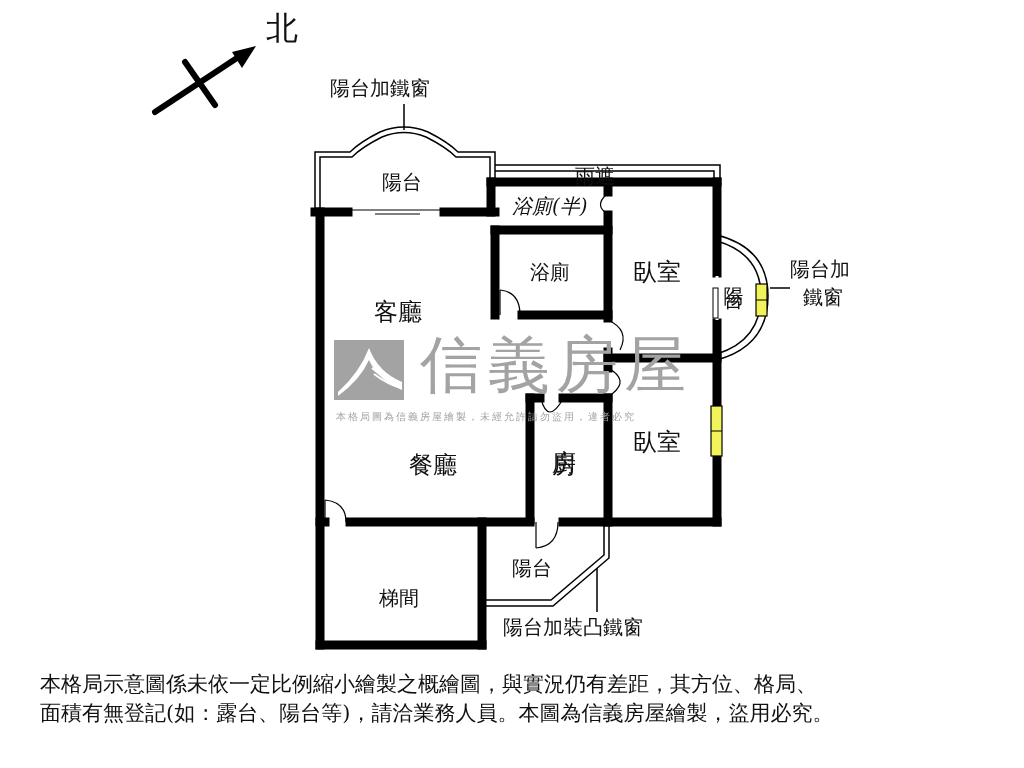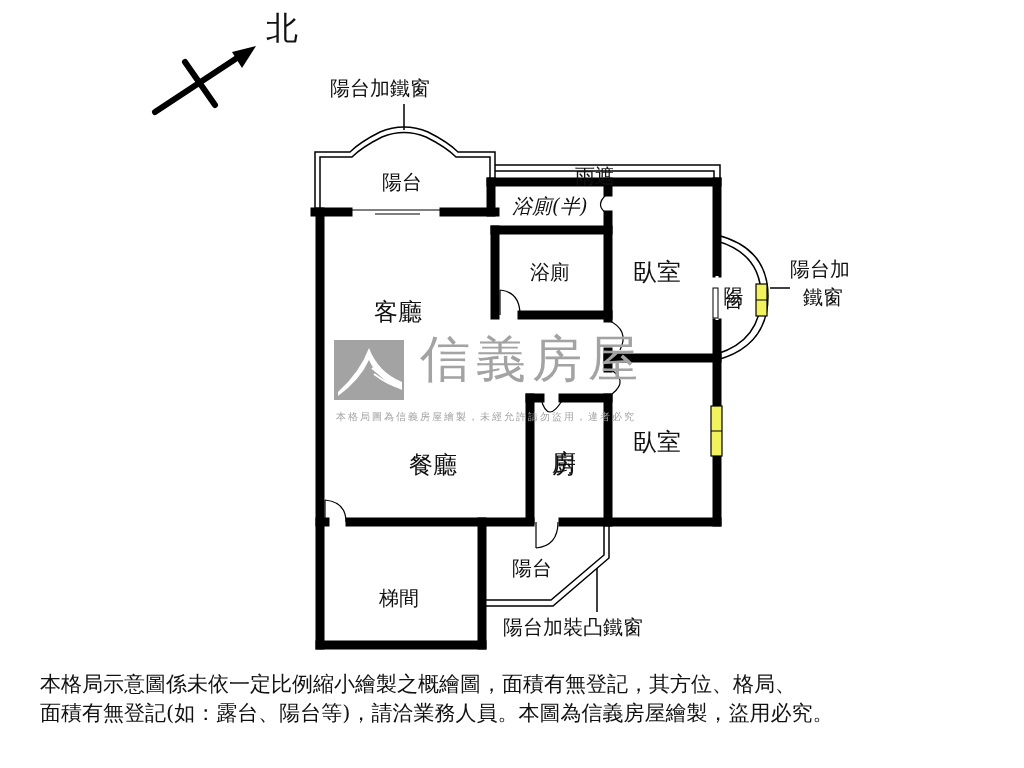--- a/index.html
+++ b/index.html
@@ -4,21 +4,21 @@
 <style>
   html, body { margin:0; padding:0; background:#ffffff; }
   body { width:1024px; height:768px; position:relative; overflow:hidden;
          font-family:"DejaVu Serif","Liberation Serif",serif; color:#111; }
   svg.plan { position:absolute; left:0; top:0; }
   .lbl { position:absolute; white-space:nowrap; font-family:"DejaVu Serif","Liberation Serif",serif; color:#111; line-height:1; }
   .room { font-size:24px; }
   .small { font-size:20px; }
   .callout { font-size:20px; }
   .vert { writing-mode:vertical-rl; letter-spacing:2px; }
-  .wm-brand { position:absolute; left:420px; top:334px; font-size:50px; color:#a3a3a3;
+  .wm-brand { position:absolute; left:420px; top:334px; font-size:62px; color:#a3a3a3;
               font-family:"DejaVu Sans","Liberation Sans",sans-serif; letter-spacing:6px; line-height:1; }
   .wm-sub { position:absolute; left:336px; top:412px; font-size:10px; color:#a3a3a3;
             font-family:"DejaVu Sans","Liberation Sans",sans-serif; letter-spacing:2px; line-height:1; }
   .disclaimer { position:absolute; left:40px; top:670px; width:960px; font-size:21px; line-height:29px;
                 font-family:"DejaVu Serif","Liberation Serif",serif; color:#111; }
   .disclaimer div { white-space:nowrap; }
 </style>
 </head>
 <body>
 
@@ -150,15 +150,15 @@
 <div class="lbl room" style="left:409px; top:453px;">餐廳</div>
 <div class="lbl room vert" style="left:552px; top:430px;">廚房</div>
 <div class="lbl room" style="left:633px; top:430px;">臥室</div>
 <div class="lbl small" style="left:512px; top:558px;">陽台</div>
 <div class="lbl small" style="left:379px; top:588px;">梯間</div>
 
 <div class="wm-brand">信義房屋</div>
 <div class="wm-sub">本格局圖為信義房屋繪製，未經允許請勿盜用，違者必究</div>
 
 <div class="disclaimer">
-  <div>本格局示意圖係未依一定比例縮小繪製之概繪圖，面積有無登記，其方位、格局、</div>
+  <div>本格局示意圖係未依一定比例縮小繪製之概繪圖，與實況仍有差距，其方位、格局、</div>
   <div>面積有無登記(如：露台、陽台等)，請洽業務人員。本圖為信義房屋繪製，盜用必究。</div>
 </div>
 
 </body></html>

